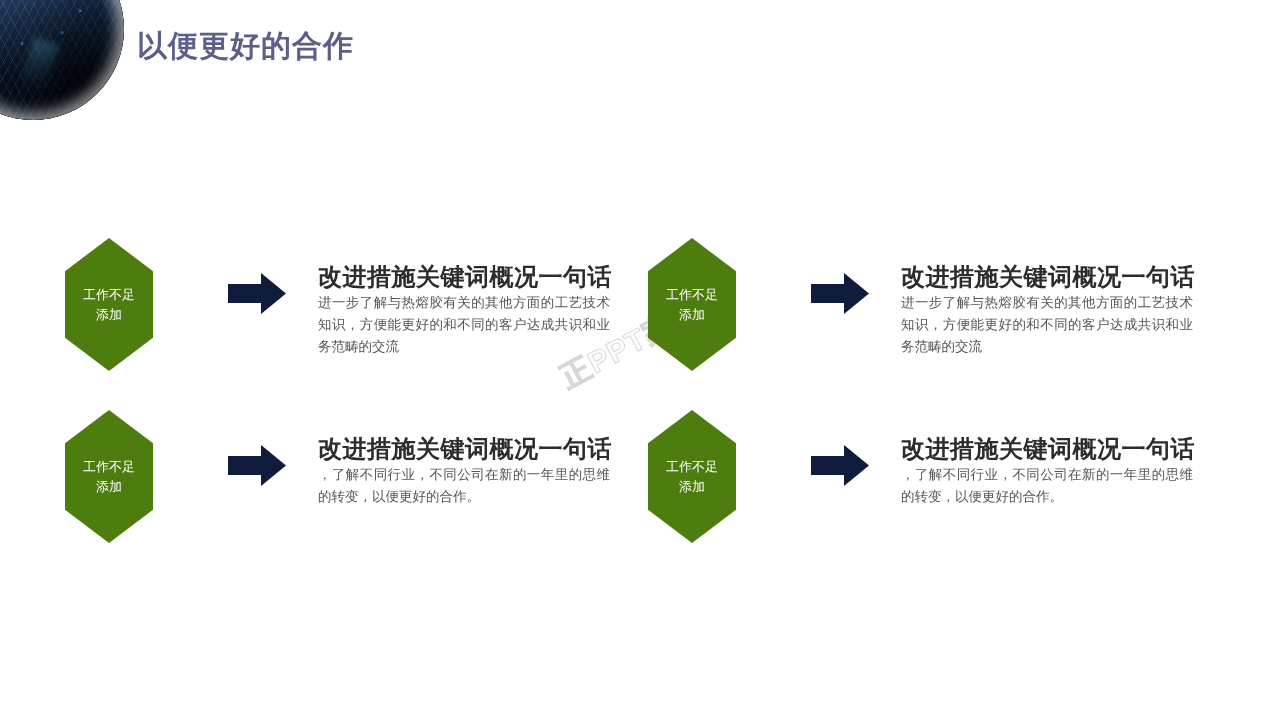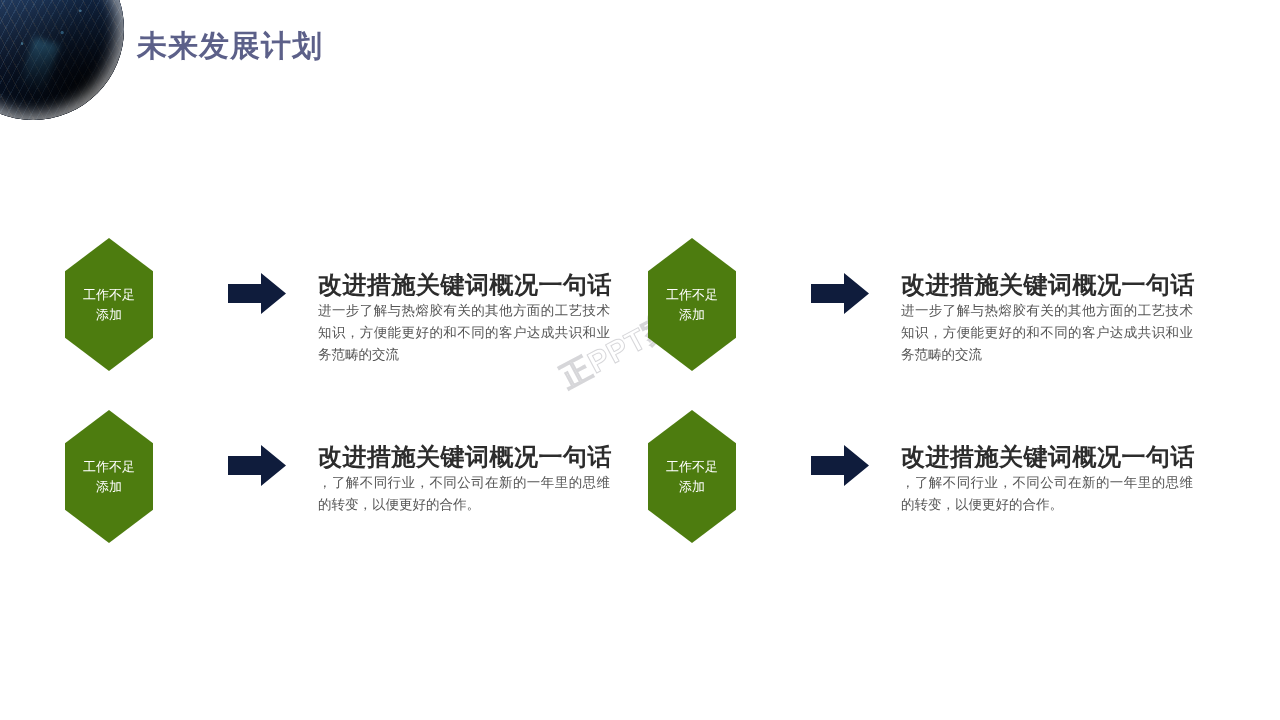--- a/index.html
+++ b/index.html
@@ -132,21 +132,21 @@
     left: 173px;
     top: 41px;
     width: 58px;
     height: 41px;
   }
   .arrow svg { display: block; width: 58px; height: 41px; }
 
   .text-col {
     position: absolute;
     left: 263px;
-    top: 38px;
+    top: 30px;
     width: 300px;
   }
   .item-heading {
     font-family: "Liberation Serif", "DejaVu Serif", serif;
     font-size: 24px;
     font-weight: bold;
     color: #2c2c2c;
     letter-spacing: 0.5px;
     white-space: nowrap;
     line-height: 30px;
@@ -162,21 +162,21 @@
 </head>
 <body>
 
 <div class="corner-globe">
   <div class="globe-photo"></div>
   <div class="globe-glow"></div>
   <div class="globe-shade"></div>
   <div class="globe-feather"></div>
 </div>
 
-<div class="page-title">未来发展计划</div>
+<div class="page-title">以便更好的合作</div>
 
 <div class="watermark">正PPT家园</div>
 
 <div class="item c0 r0">
   <div class="hex">
     <span class="hex-line">工作不足</span>
     <span class="hex-line">添加</span>
   </div>
   <div class="arrow">
     <svg viewBox="0 0 58 41" xmlns="http://www.w3.org/2000/svg" aria-hidden="true">

